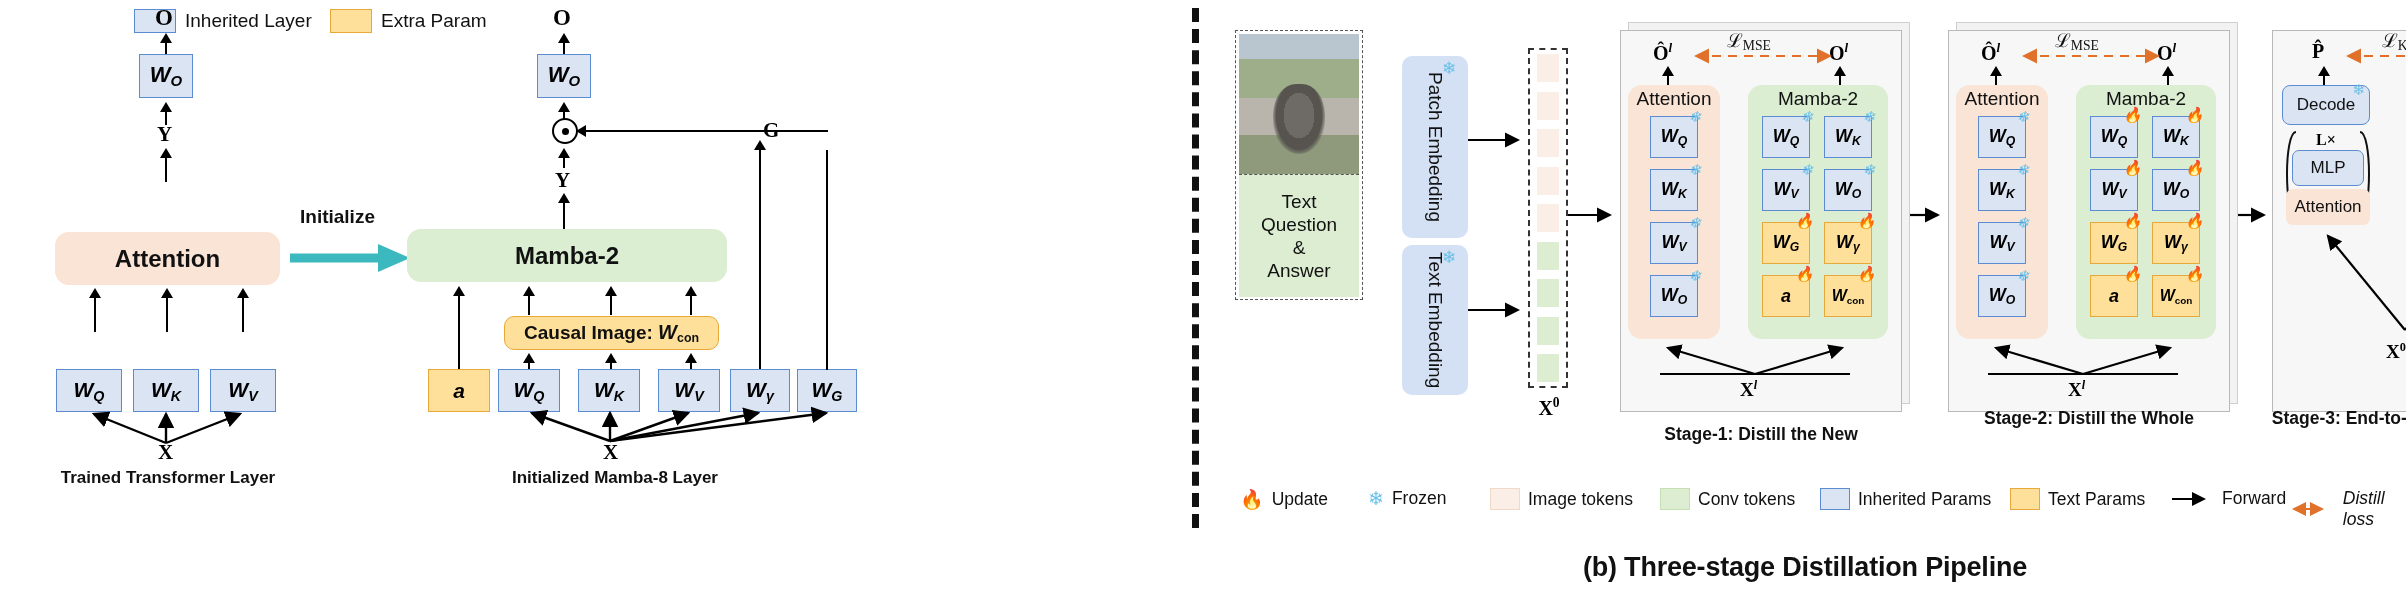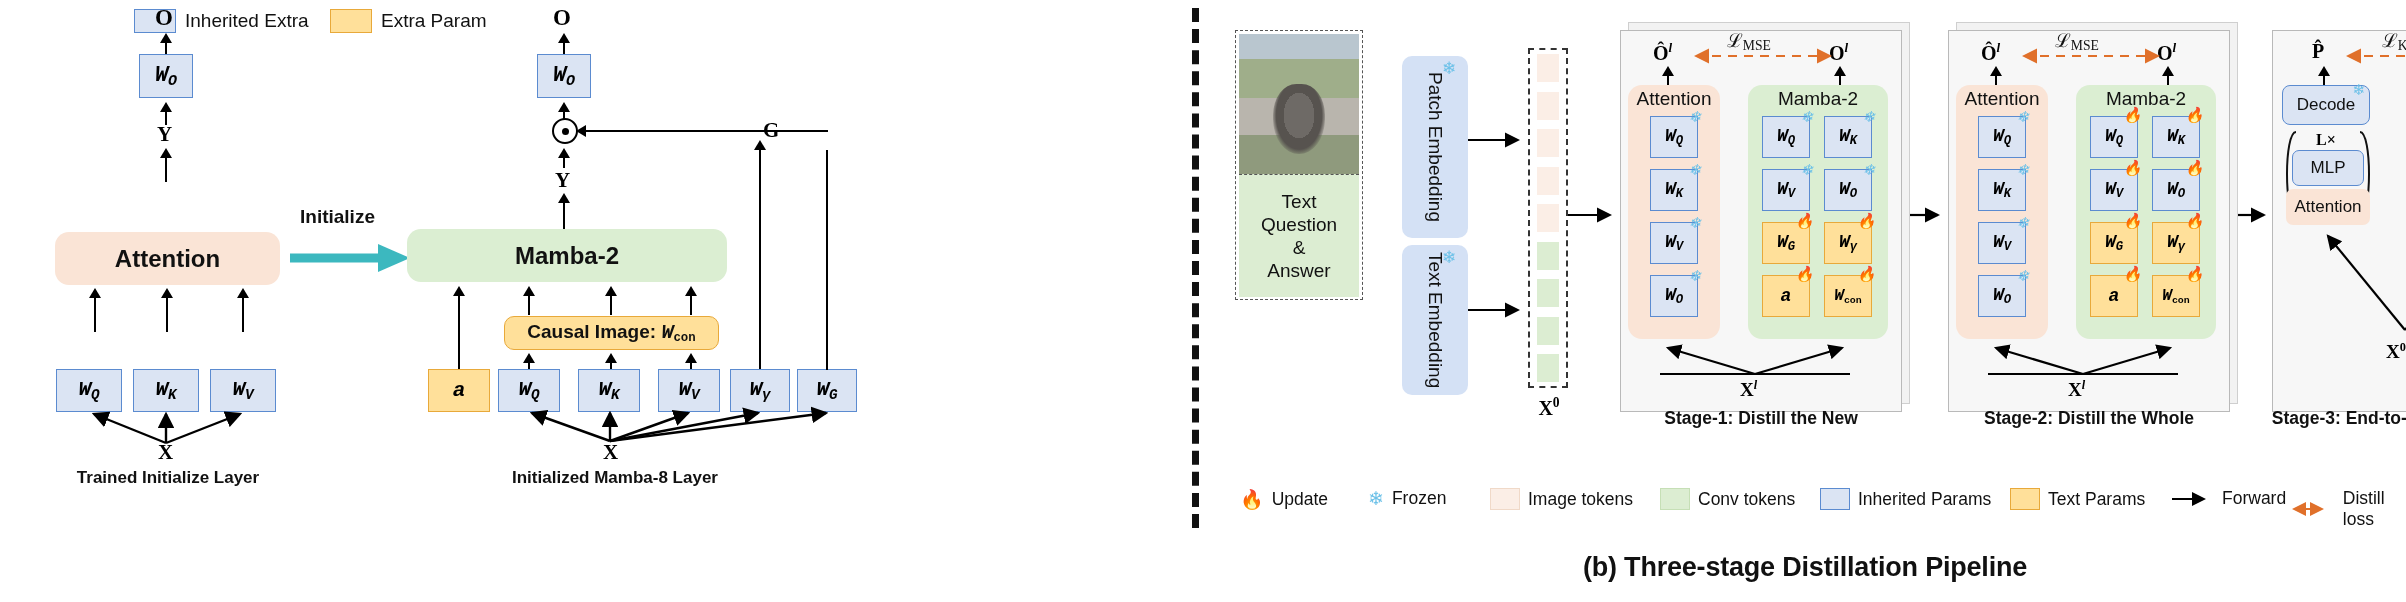--- a/index.html
+++ b/index.html
@@ -13,21 +13,21 @@
 
   
   .box{
     display:flex;align-items:center;justify-content:center;
     text-align:center;box-sizing:border-box;
   }
   .inherited{background:#dbe4f3;border:1.6px solid #5b8bd0;}
   .extra{background:#ffe09a;border:1.6px solid #e8a93a;}
   .attn-bg{background:#fae4d6;}
   .mamba-bg{background:#dbeed2;}
-  .wlabel{font-family:Liberation Mono, monospace;font-style:italic;font-weight:700;}
+  .wlabel{font-family:Liberation Sans, sans-serif;font-style:italic;font-weight:700;}
   .wlabel .sub{font-size:.68em;font-style:italic;vertical-align:-.28em;font-weight:700;}
   .wlabel .subu{font-size:.62em;font-style:normal;vertical-align:-.28em;font-weight:700;}
 
   .vline{background:#000;width:2px;}
   .hline{background:#000;height:2px;}
   .arrow-up{
     width:0;height:0;border-left:6px solid transparent;border-right:6px solid transparent;
     border-bottom:10px solid #000;
   }
   .arrow-left{
@@ -112,21 +112,21 @@
 </style>
 </head>
 <body>
 
 <div class="stage">
 
   <div id="divider" class="abs"></div>
 
   <div class="abs" style="left:134px;top:9px;display:flex;align-items:center;gap:9px;">
     <div class="legend-sw inherited"></div>
-    <div class="legend-txt">Inherited Extra</div>
+    <div class="legend-txt">Inherited Layer</div>
   </div>
   <div class="abs" style="left:330px;top:9px;display:flex;align-items:center;gap:9px;">
     <div class="legend-sw extra"></div>
     <div class="legend-txt">Extra Param</div>
   </div>
 
   <div class="abs bold-ser" style="left:155px;top:5px;font-size:23px;">O</div>
   <div class="abs arrow-up" style="left:160px;top:33px;"></div>
   <div class="abs vline" style="left:165px;top:42px;height:12px;"></div>
 
@@ -166,21 +166,21 @@
       <marker id="ah" markerWidth="7" markerHeight="7" refX="6" refY="3.5" orient="auto">
         <polygon points="0 0, 7 3.5, 0 7" fill="#000"></polygon>
       </marker>
     </defs>
     <line x1="116" y1="38" x2="44" y2="9" stroke="#000" stroke-width="2.4" marker-end="url(#ah)"></line>
     <line x1="116" y1="38" x2="116" y2="9" stroke="#000" stroke-width="2.4" marker-end="url(#ah)"></line>
     <line x1="116" y1="38" x2="190" y2="9" stroke="#000" stroke-width="2.4" marker-end="url(#ah)"></line>
   </svg>
 
   <div class="abs bold-ser" style="left:158px;top:440px;font-size:21px;">X</div>
-  <div class="abs sublabel" style="left:48px;top:468px;width:240px;text-align:center;">Trained Initialize Layer</div>
+  <div class="abs sublabel" style="left:48px;top:468px;width:240px;text-align:center;">Trained Transformer Layer</div>
 
   <div class="abs" style="left:290px;top:232px;width:122px;height:40px;">
     <svg width="122" height="40">
       <line x1="0" y1="26" x2="92" y2="26" stroke="#3cb8bf" stroke-width="9"></line>
       <polygon points="88,12 120,26 88,40" fill="#3cb8bf"></polygon>
     </svg>
   </div>
   <div class="abs" style="left:300px;top:206px;font-size:19px;font-weight:700;color:#111;">Initialize</div>
 
   <div class="abs bold-ser" style="left:553px;top:5px;font-size:23px;">O</div>
@@ -404,21 +404,21 @@
   </div>
 
   <svg class="abs" style="left:1660px;top:344px;width:190px;height:36px;">
     <line x1="95" y1="30" x2="8" y2="4" stroke="#000" stroke-width="2.2" marker-end="url(#ah)"></line>
     <line x1="95" y1="30" x2="182" y2="4" stroke="#000" stroke-width="2.2" marker-end="url(#ah)"></line>
     <line x1="0" y1="30" x2="190" y2="30" stroke="#000" stroke-width="2.2"></line>
   </svg>
   <div class="abs bold-ser" style="left:1740px;top:378px;font-size:19px;">
     <span>X</span><sup style="font-size:.65em;font-style:italic;">l</sup>
   </div>
-  <div class="abs stage-title" style="left:1620px;top:408px;width:282px;">Stage-1: Distill the New</div>
+  <div class="abs stage-title" style="left:1620px;top:424px;width:282px;">Stage-1: Distill the New</div>
 
   <svg class="abs" style="left:1910px;top:205px;width:38px;height:20px;">
     <line x1="0" y1="10" x2="28" y2="10" stroke="#000" stroke-width="2.2" marker-end="url(#ah2)"></line>
   </svg>
 
   <div class="abs stage-frame-shadow" style="left:1956px;top:22px;width:282px;height:382px;"></div>
   <div class="abs stage-frame" style="left:1948px;top:30px;width:282px;height:382px;"></div>
 
   <div class="abs bold-ser" style="left:1981px;top:40px;font-size:20px;">
     <span>Ô</span><sup style="font-size:.65em;font-style:italic;">l</sup>
@@ -573,20 +573,20 @@
   <div class="abs" style="left:2010px;top:488px;display:flex;align-items:center;gap:8px;">
     <span class="sw-ext" style="display:inline-block;width:28px;height:20px;"></span>
     <span class="bot-legend-txt">Text Params</span>
   </div>
   <div class="abs" style="left:2172px;top:488px;display:flex;align-items:center;gap:8px;">
     <svg width="42" height="14">
       <line x1="0" y1="7" x2="32" y2="7" stroke="#000" stroke-width="2" marker-end="url(#ah2)"></line>
     </svg>
     <span class="bot-legend-txt">Forward</span>
   </div>
-  <div class="abs" style="left:2288px;top:488px;display:flex;align-items:center;gap:19px;">
+  <div class="abs" style="left:2288px;top:488px;display:flex;align-items:center;gap:19px;font-style:italic;">
     <svg width="44" height="14">
       <line x1="6" y1="7" x2="34" y2="7" stroke="#e0702a" stroke-width="2" stroke-dasharray="6 5" marker-end="url(#ahO)" marker-start="url(#ahOl)"></line>
     </svg>
     <span class="bot-legend-txt">Distill loss</span>
   </div>
 
 </div>
 
 </body></html>

